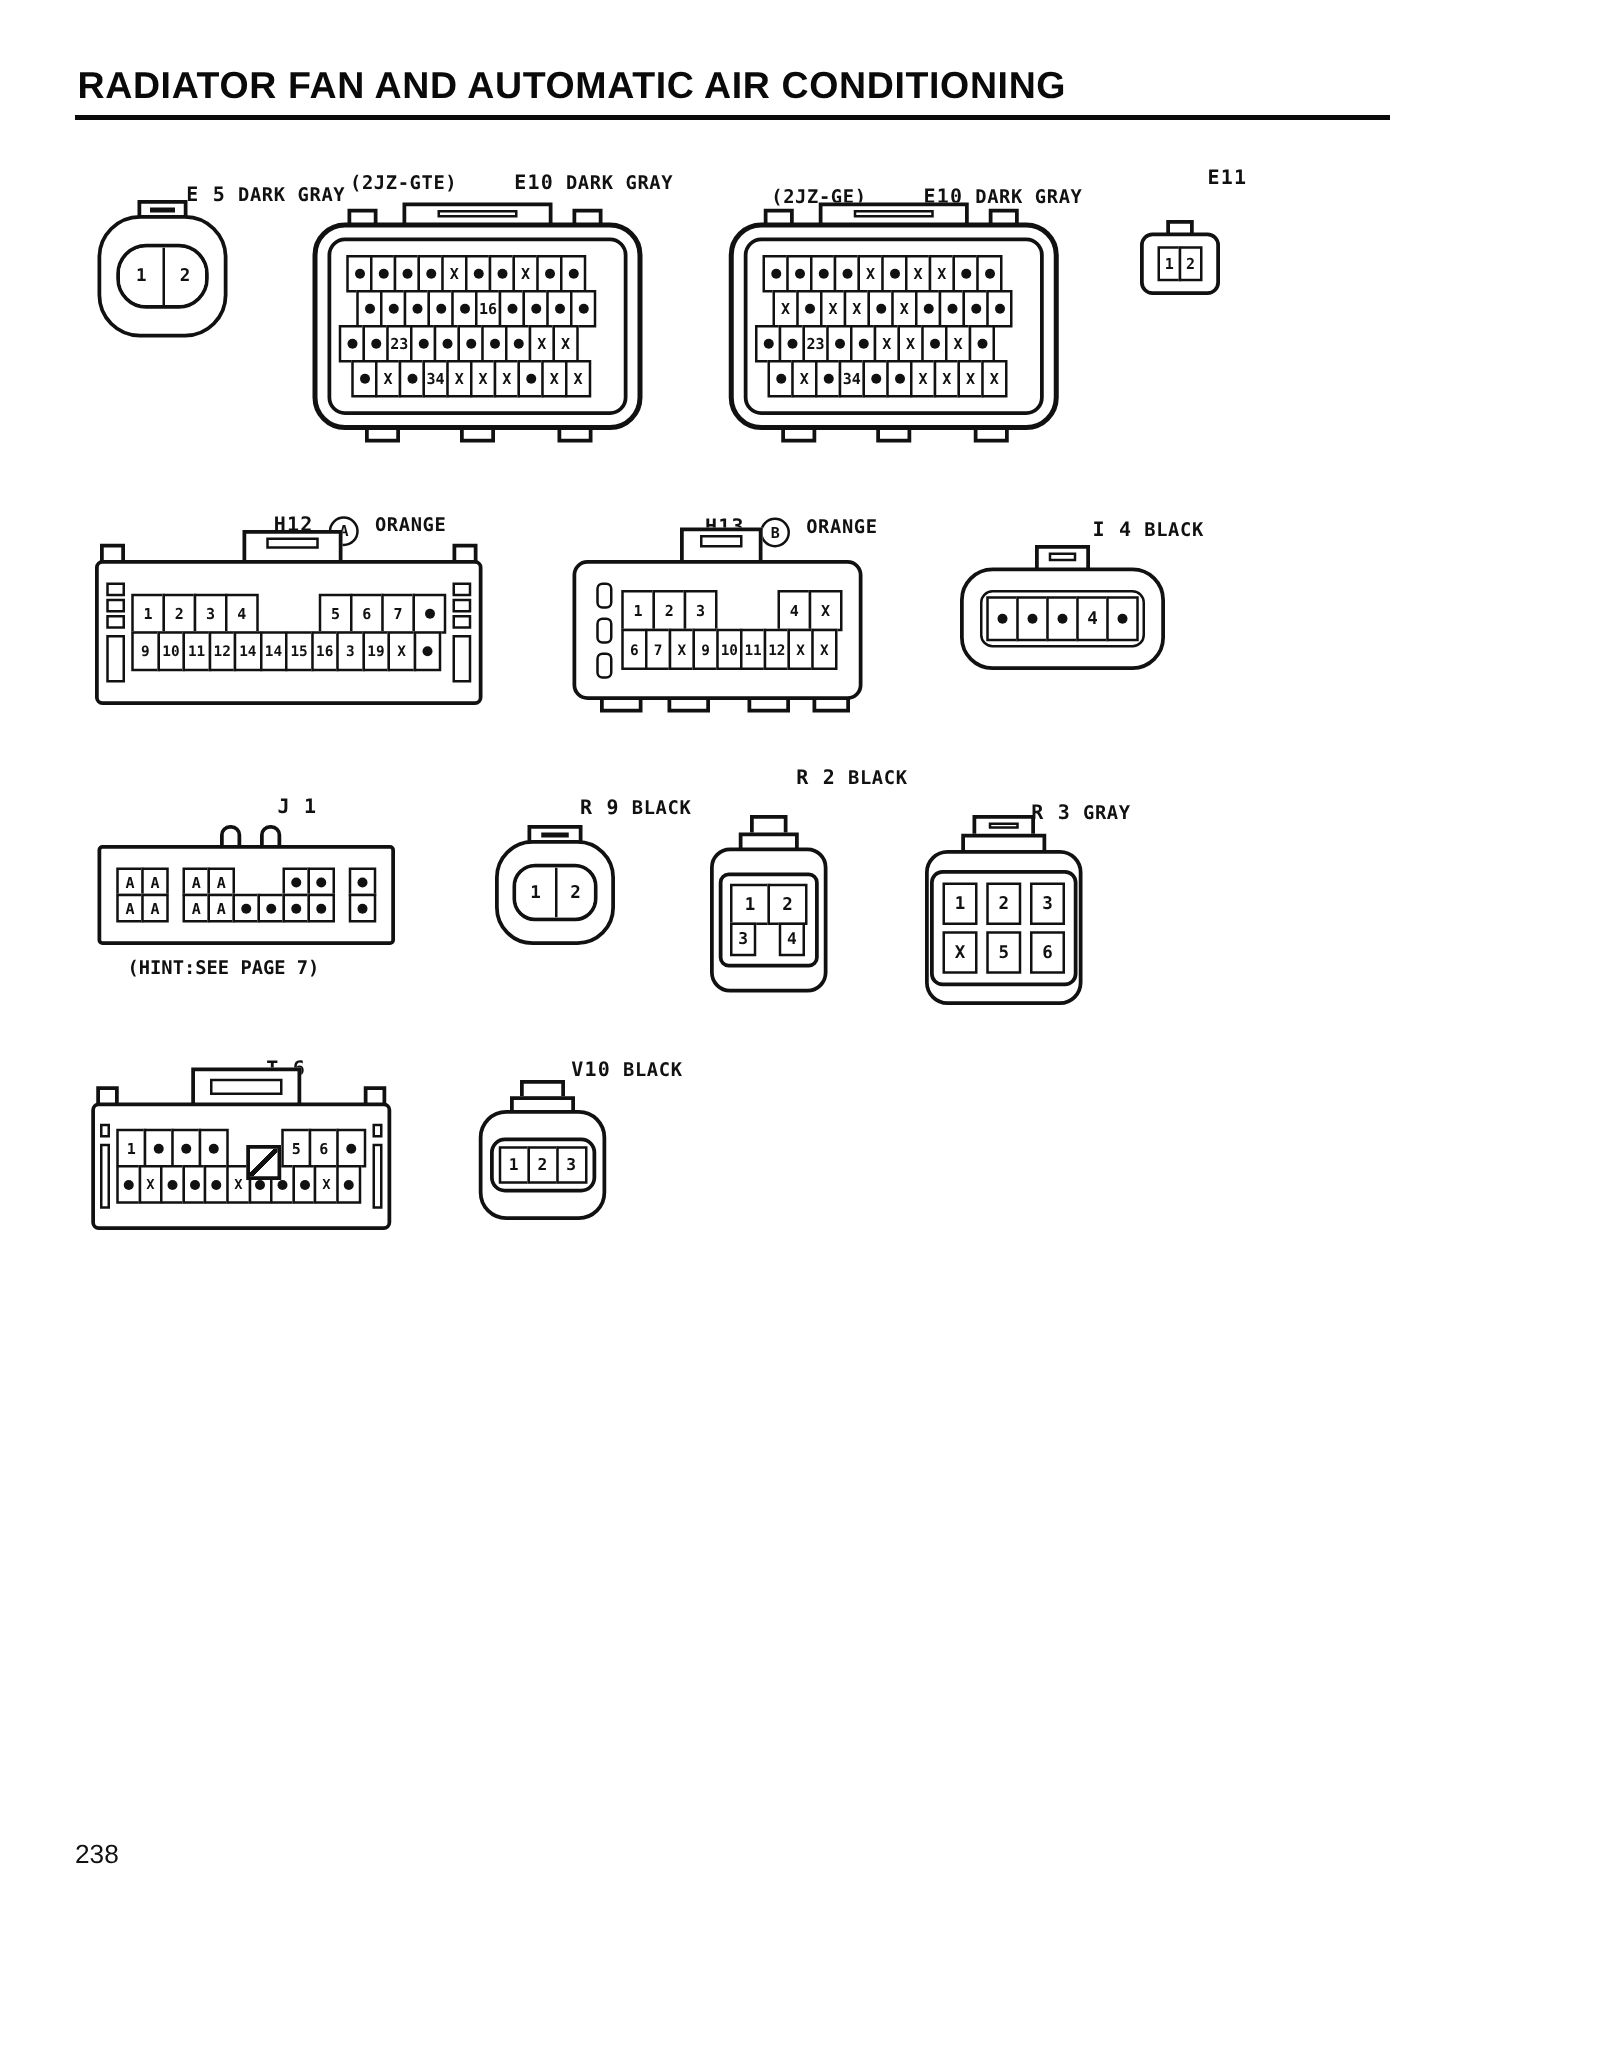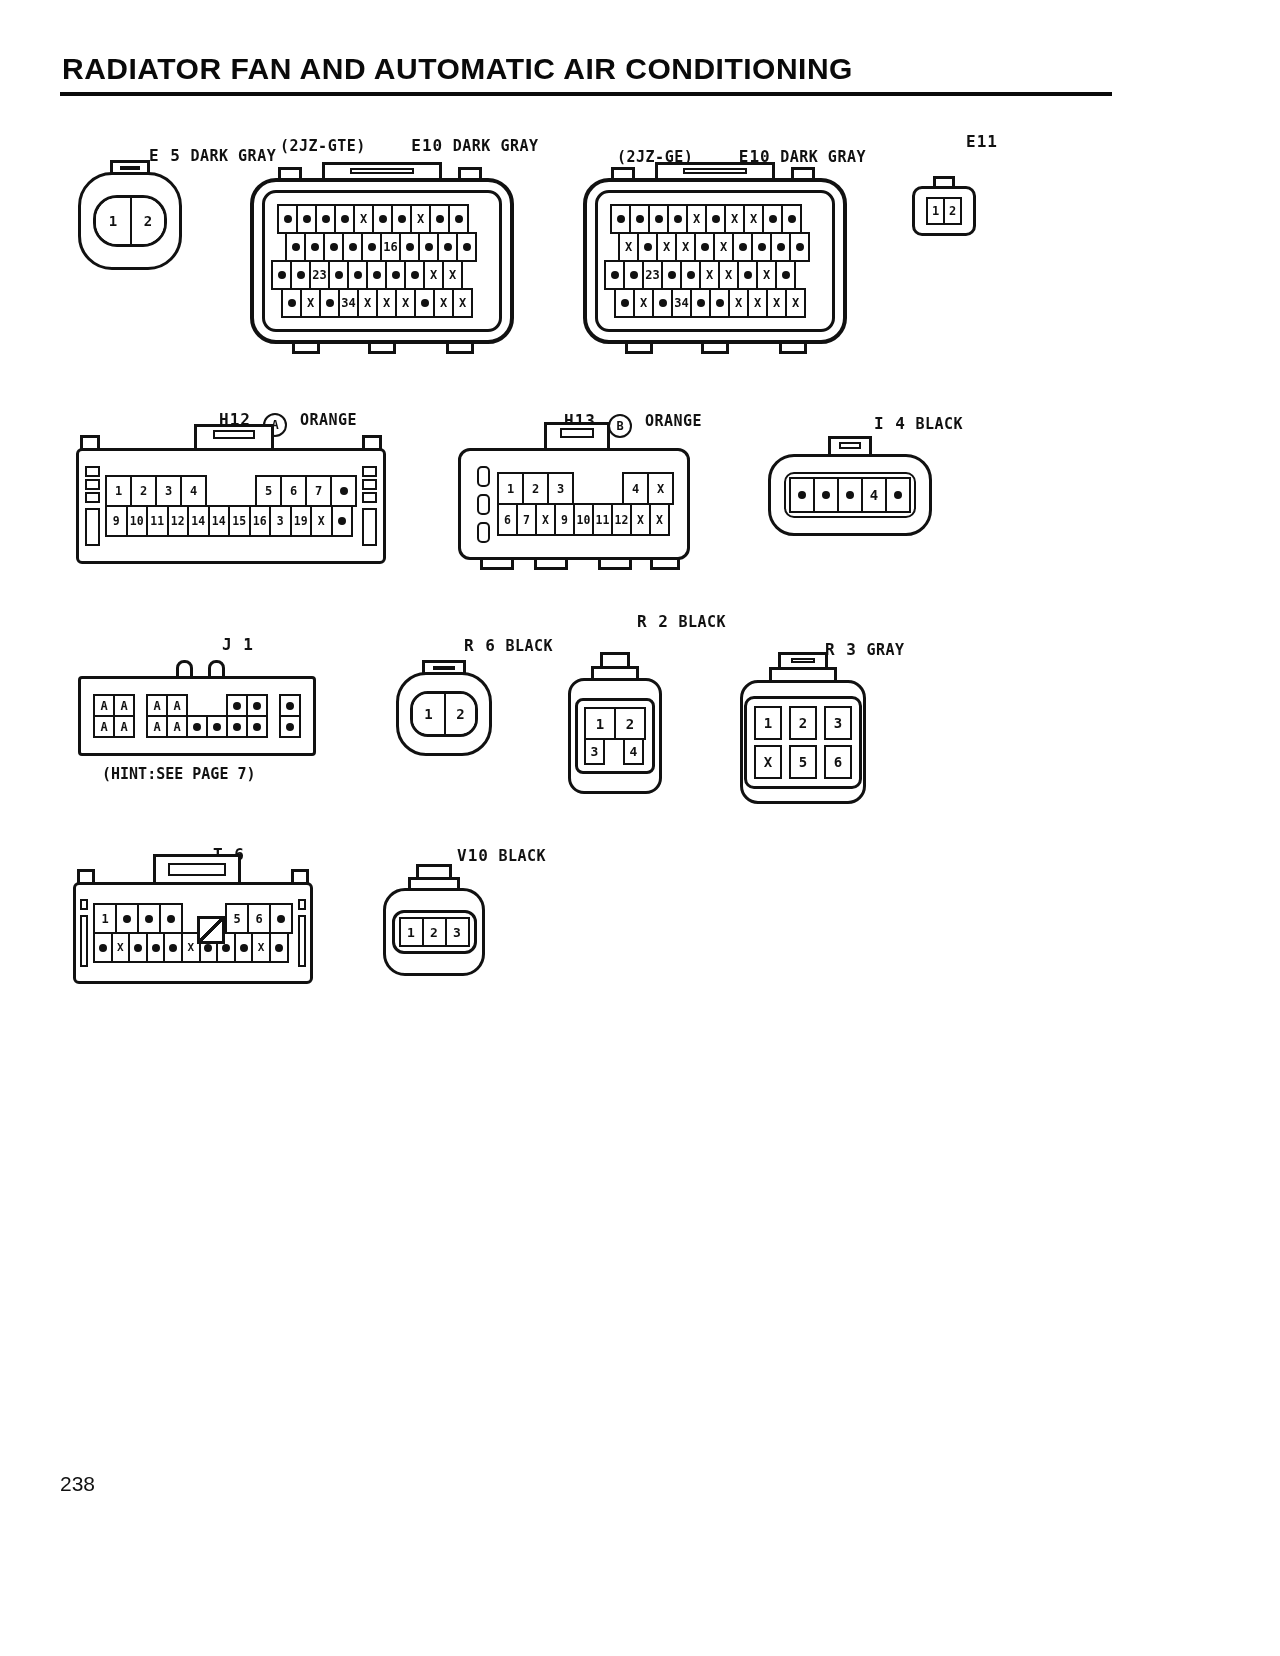--- a/index.html
+++ b/index.html
@@ -147,21 +147,21 @@
   <span>ORANGE</span>
 </div>
 <div class="clabel" style="left:838px;top:414px">
   <span class="cname">I 4</span>
   <span>BLACK</span>
 </div>
 <div class="clabel" style="left:186px;top:635px">
   <span class="cname">J 1</span>
 </div>
 <div class="clabel" style="left:428px;top:636px">
-  <span class="cname">R 6</span>
+  <span class="cname">R 9</span>
   <span>BLACK</span>
 </div>
 <div class="clabel" style="left:601px;top:612px">
   <span class="cname">R 2</span>
   <span>BLACK</span>
 </div>
 <div class="clabel" style="left:789px;top:640px">
   <span class="cname">R 3</span>
   <span>GRAY</span>
 </div>

